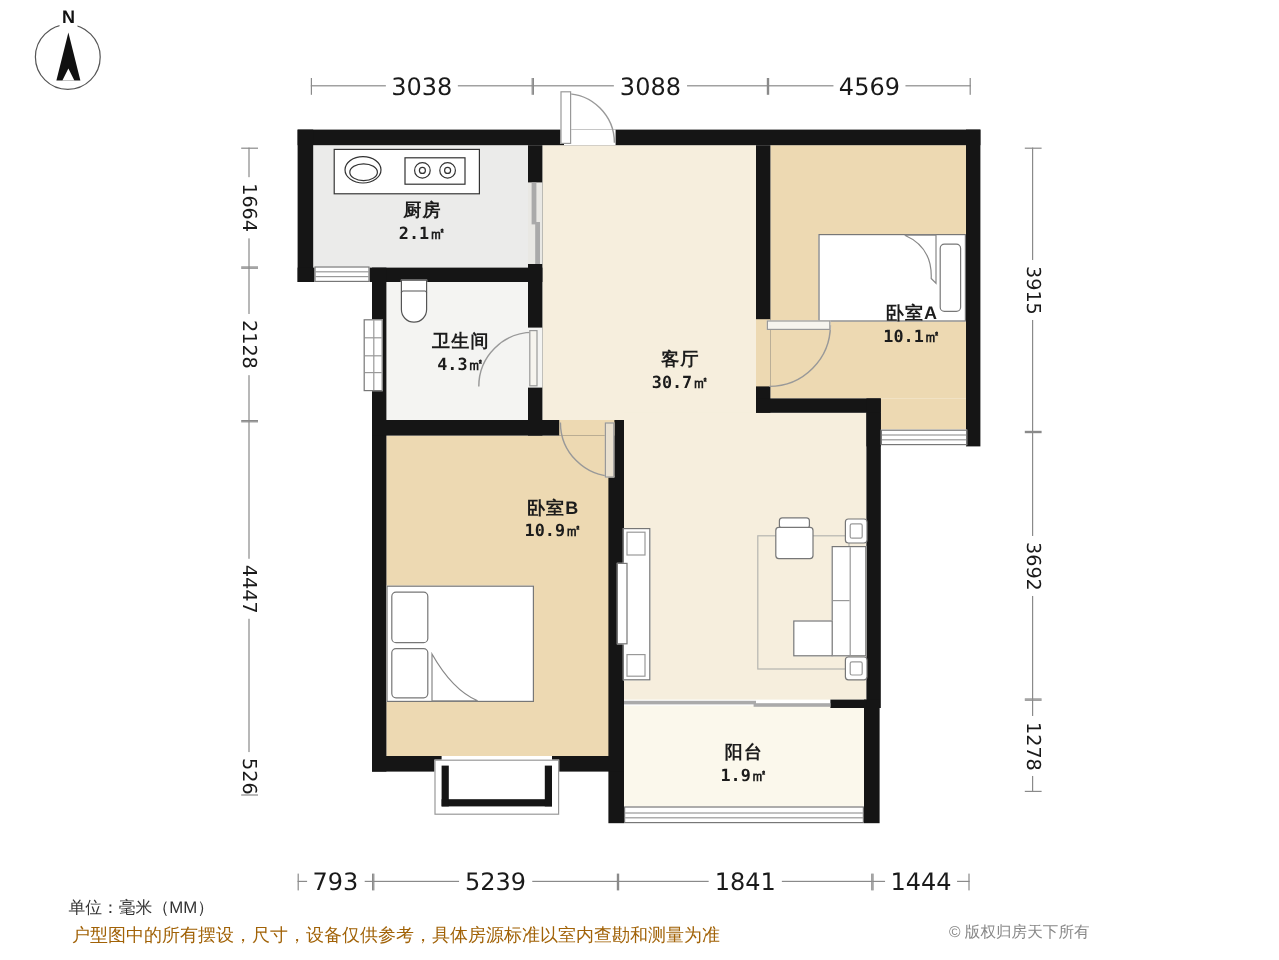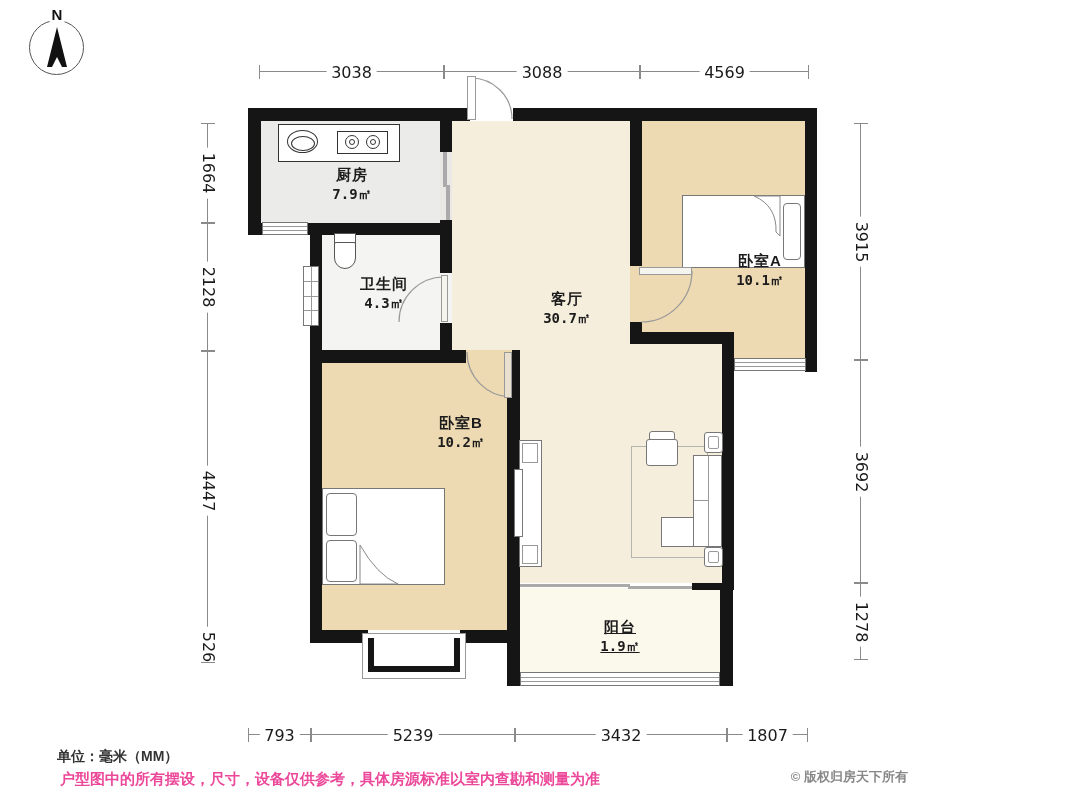--- a/index.html
+++ b/index.html
@@ -25,40 +25,40 @@
   
   .furn{position:absolute;background:#fff;border:1.5px solid #777;box-sizing:border-box;}
   .thin{border-width:1px;}
   .dark{border-color:#333;}
   
   .dim{position:absolute;}
   .dim-h{border-top:1px solid #8a8a8a;height:0;}
   .dim-h::before,.dim-h::after{content:"";position:absolute;top:-7px;width:1px;height:14px;background:#8a8a8a;}
   .dim-h::before{left:0;}.dim-h::after{right:0;}
   .dim-h span{position:absolute;left:50%;top:0;transform:translate(-50%,-50%);
-      background:#fff;padding:0 5px;font-size:16px;color:#1a1a1a;font-family:"DejaVu Sans",sans-serif;white-space:nowrap;}
+      background:#fff;padding:0 5px;font-size:20px;color:#1a1a1a;font-family:"DejaVu Sans",sans-serif;white-space:nowrap;}
   .dim-v{border-left:1px solid #8a8a8a;width:0;}
   .dim-v::before,.dim-v::after{content:"";position:absolute;left:-7px;height:1px;width:14px;background:#8a8a8a;}
   .dim-v::before{top:0;}.dim-v::after{bottom:0;}
   .dim-v span{position:absolute;top:50%;left:0;transform:translate(-50%,-50%);
       background:#fff;padding:5px 0;font-size:16px;color:#1a1a1a;font-family:"DejaVu Sans",sans-serif;
       writing-mode:vertical-rl;white-space:nowrap;}
   
   .room-label{position:absolute;transform:translateX(-50%);text-align:center;color:#1c1c1c;z-index:30;}
   .rname{font-size:15px;font-weight:bold;letter-spacing:1px;white-space:nowrap;}
   .rarea{font-size:14px;font-family:"DejaVu Sans Mono",monospace;font-weight:bold;margin-top:1px;white-space:nowrap;}
   
   .compass-circle{position:absolute;left:29px;top:20px;width:55px;height:55px;border:1.5px solid #555;border-radius:50%;box-sizing:border-box;}
   .compass-n{position:absolute;left:57px;top:6px;transform:translateX(-50%);font-size:15px;font-weight:bold;color:#111;background:#fff;padding:0 2px;}
   .needle{position:absolute;left:47px;top:27px;width:0;height:0;
       border-left:10px solid transparent;border-right:10px solid transparent;border-bottom:40px solid #111;}
   .needle-notch{position:absolute;left:52px;top:57px;width:0;height:0;
       border-left:5px solid transparent;border-right:5px solid transparent;border-bottom:10px solid #fff;}
   
-  .footer-text{position:absolute;color:#222;font-weight:bold;}
+  .footer-text{position:absolute;color:#222;}
   svg.overlay{position:absolute;left:0;top:0;z-index:25;pointer-events:none;}
   .leaf{position:absolute;background:#f6f4ee;border:1px solid #999;box-sizing:border-box;z-index:26;}
   .slide{position:absolute;background:#aaa;z-index:26;}
   .z20{z-index:20;} .z22{z-index:22;}
 </style>
 </head>
 <body>
 
 <div class="plan">
 
@@ -158,39 +158,39 @@
     <path d="M 471 78 A 41 41 0 0 1 512 119" fill="none" stroke="#999" stroke-width="1.2"></path>
     <path d="M 444 277 A 45 45 0 0 0 399 322" fill="none" stroke="#999" stroke-width="1.2"></path>
     <path d="M 692 271 A 51 51 0 0 1 641 322" fill="none" stroke="#999" stroke-width="1.2"></path>
     <path d="M 467 352 A 45 45 0 0 0 512 397" fill="none" stroke="#999" stroke-width="1.2"></path>
     <path d="M 780 196 L 754 196 Q 777 206 776 232 L 780 236 Z" fill="#fff" stroke="#888" stroke-width="1"></path>
     <path d="M 360 584 L 360 545 Q 377 575 398 584 Z" fill="#fff" stroke="#888" stroke-width="1"></path>
   </svg>
 
   <div class="room-label" style="left:352px;top:166px;">
     <div class="rname">厨房</div>
-    <div class="rarea">7.9㎡</div>
+    <div class="rarea">2.1㎡</div>
   </div>
   <div class="room-label" style="left:384px;top:275px;">
     <div class="rname">卫生间</div>
     <div class="rarea">4.3㎡</div>
   </div>
   <div class="room-label" style="left:567px;top:290px;">
     <div class="rname">客厅</div>
     <div class="rarea">30.7㎡</div>
   </div>
   <div class="room-label" style="left:760px;top:252px;">
     <div class="rname">卧室A</div>
     <div class="rarea">10.1㎡</div>
   </div>
   <div class="room-label" style="left:461px;top:414px;">
     <div class="rname">卧室B</div>
-    <div class="rarea">10.2㎡</div>
-  </div>
-  <div class="room-label" style="left:620px;top:618px;text-decoration:underline;">
+    <div class="rarea">10.9㎡</div>
+  </div>
+  <div class="room-label" style="left:620px;top:618px;">
     <div class="rname">阳台</div>
     <div class="rarea">1.9㎡</div>
   </div>
 
   <div class="dim dim-h" style="left:259px;top:71px;width:185px;">
       <span>3038</span>
     </div>
   <div class="dim dim-h" style="left:444px;top:71px;width:196px;">
       <span>3088</span>
     </div>
@@ -221,23 +221,23 @@
       <span>1278</span>
     </div>
 
   <div class="dim dim-h" style="left:248px;top:734px;width:63px;">
       <span>793</span>
     </div>
   <div class="dim dim-h" style="left:311px;top:734px;width:204px;">
       <span>5239</span>
     </div>
   <div class="dim dim-h" style="left:515px;top:734px;width:212px;">
-      <span>3432</span>
+      <span>1841</span>
     </div>
   <div class="dim dim-h" style="left:727px;top:734px;width:81px;">
-      <span>1807</span>
+      <span>1444</span>
     </div>
 
   <div class="footer-text" style="left:57px;top:748px;font-size:14px;color:#333;">单位：毫米（MM）</div>
-  <div class="footer-text" style="left:60px;top:770px;font-size:15px;color:#ec4899;">户型图中的所有摆设，尺寸，设备仅供参考，具体房源标准以室内查勘和测量为准</div>
+  <div class="footer-text" style="left:60px;top:770px;font-size:15px;color:#a16207;">户型图中的所有摆设，尺寸，设备仅供参考，具体房源标准以室内查勘和测量为准</div>
   <div class="footer-text" style="right:158px;top:768px;font-size:13px;color:#888;">© 版权归房天下所有</div>
 
 </div>
 
 </body></html>

